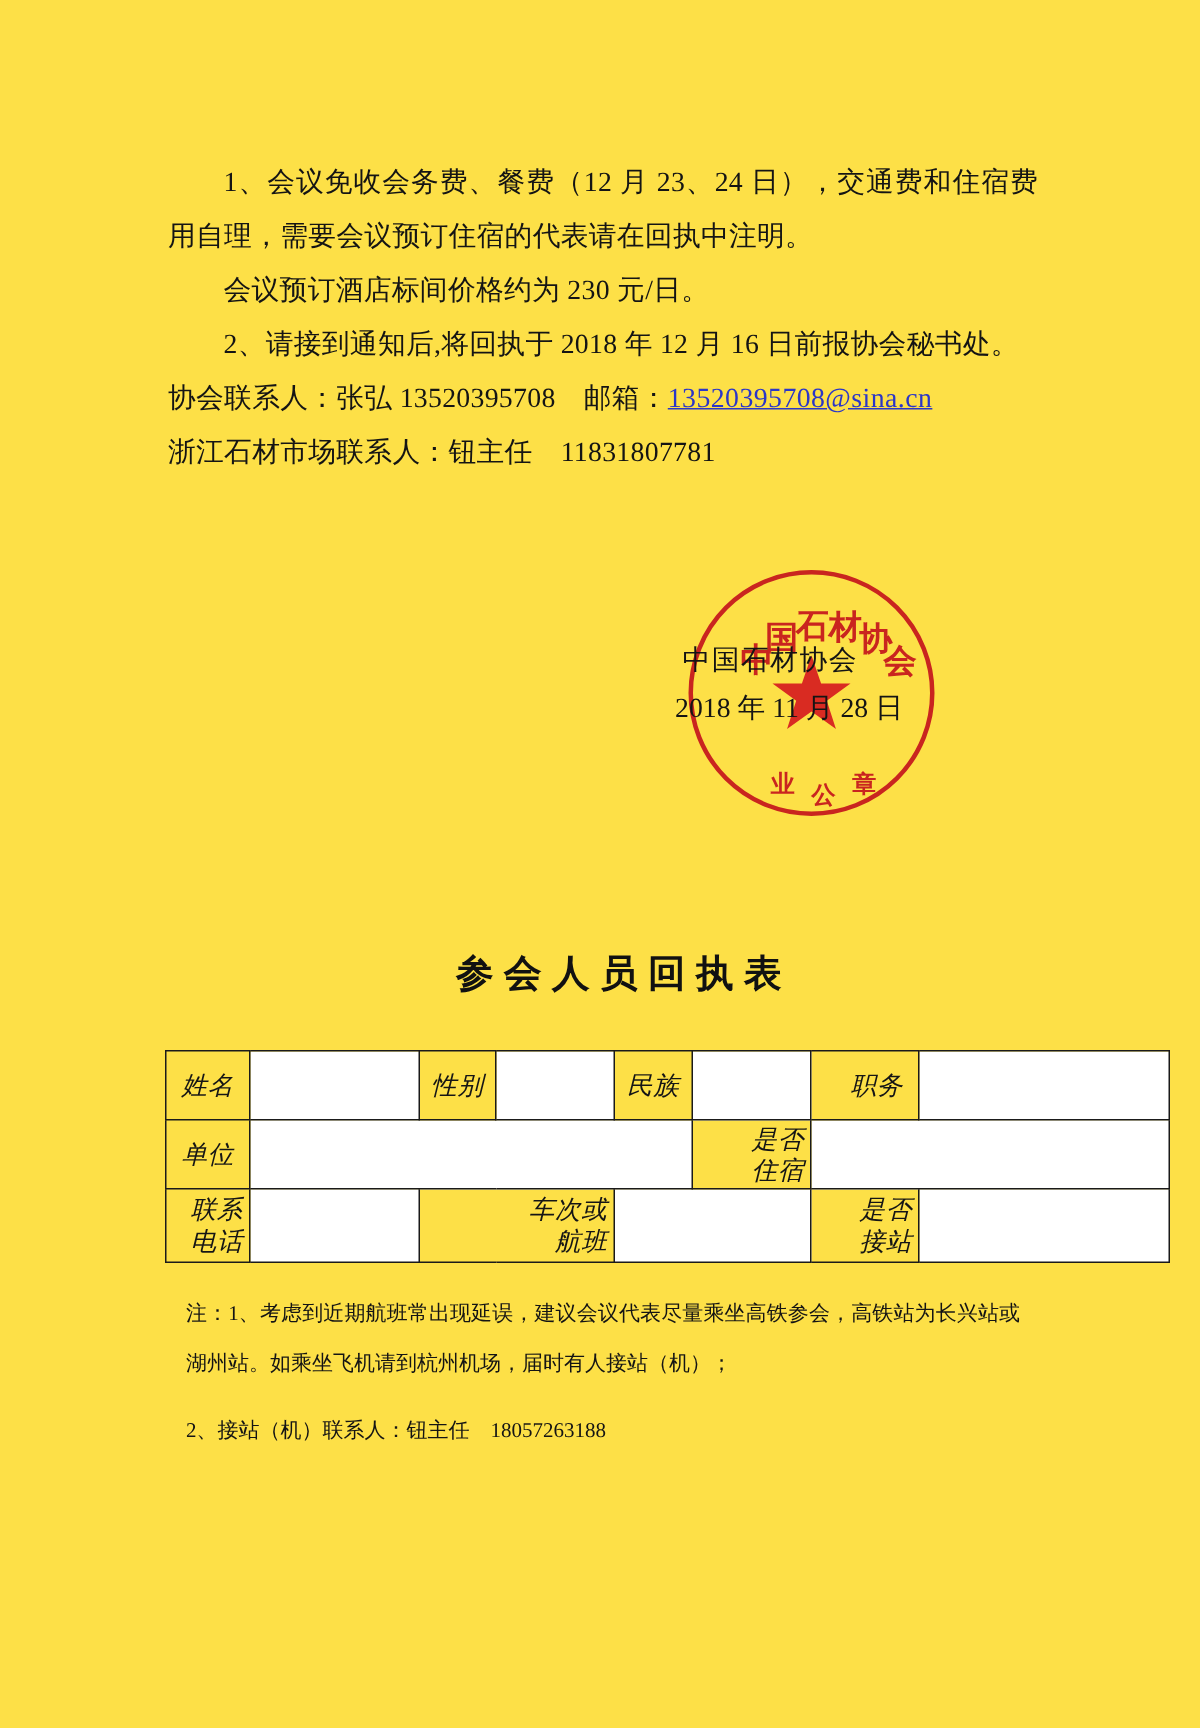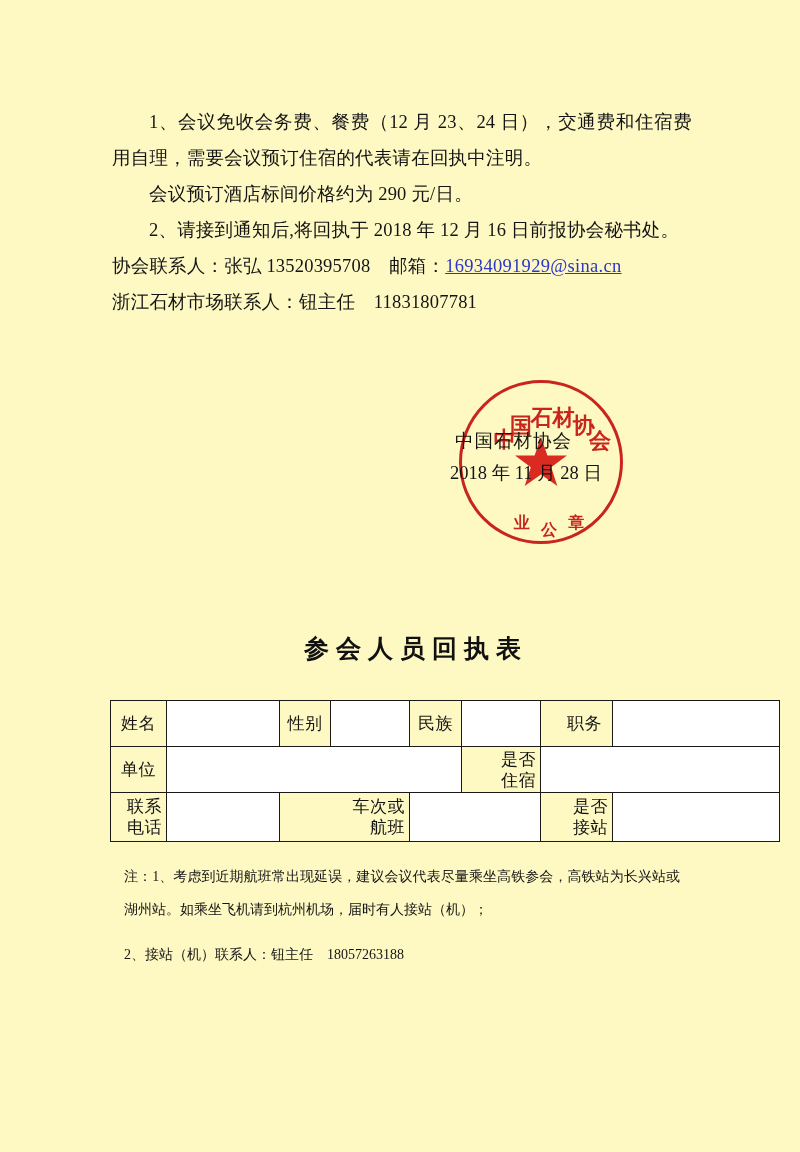--- a/index.html
+++ b/index.html
@@ -12,21 +12,21 @@
     height: 1152px;
     position: relative;
     font-family: "Liberation Serif", "DejaVu Serif", serif;
     color: #111111;
     overflow: hidden;
   }
 
   .page {
     position: absolute;
     inset: 0;
-    background: #fef9c3;
+    background: #fde047;
   }
 
   
   .notice-block {
     position: absolute;
     left: 112px;
     top: 104px;
     width: 580px;
   }
   .para {
@@ -150,20 +150,21 @@
     font-size: 17px;
     line-height: 21px;
     color: #151515;
     padding: 0 4px;
     height: 45px;
     vertical-align: middle;
   }
   .receipt-table td.lbl {
     text-align: center;
     letter-spacing: 0.5px;
+    font-style: italic;
   }
   .receipt-table td.fill {
     background: #ffffff;
   }
   .lbl-stack {
     display: block;
     text-align: right;
     line-height: 21px;
   }
   .row-tall td { height: 48px; }
@@ -184,23 +185,23 @@
     text-justify: inter-ideograph;
   }
 </style>
 </head>
 <body>
 
 <div class="page">
 
   <div class="notice-block">
     <p class="para indent">1、会议免收会务费、餐费（12 月 23、24 日），交通费和住宿费用自理，需要会议预订住宿的代表请在回执中注明。</p>
-    <p class="para indent">会议预订酒店标间价格约为 290 元/日。</p>
+    <p class="para indent">会议预订酒店标间价格约为 230 元/日。</p>
     <p class="para indent2">2、请接到通知后,将回执于 2018 年 12 月 16 日前报协会秘书处。</p>
-    <p class="para flush"><span>协会联系人：张弘 13520395708</span>　<span>邮箱：</span><a class="mail-link" href="#">16934091929@sina.cn</a></p>
+    <p class="para flush"><span>协会联系人：张弘 13520395708</span>　<span>邮箱：</span><a class="mail-link" href="#">13520395708@sina.cn</a></p>
     <p class="para flush">浙江石材市场联系人：钮主任　11831807781</p>
   </div>
 
   <div class="seal-area">
     <div class="seal">
 
       <div class="arc-char">
         <span style="font-size:22px; transform: rotate(-52deg) translate(0,-60px) rotate(52deg);">中</span>
         <span style="font-size:22px; transform: rotate(-31deg) translate(0,-60px) rotate(31deg);">国</span>
         <span style="font-size:22px; transform: rotate(-10deg) translate(0,-60px) rotate(10deg);">石</span>

